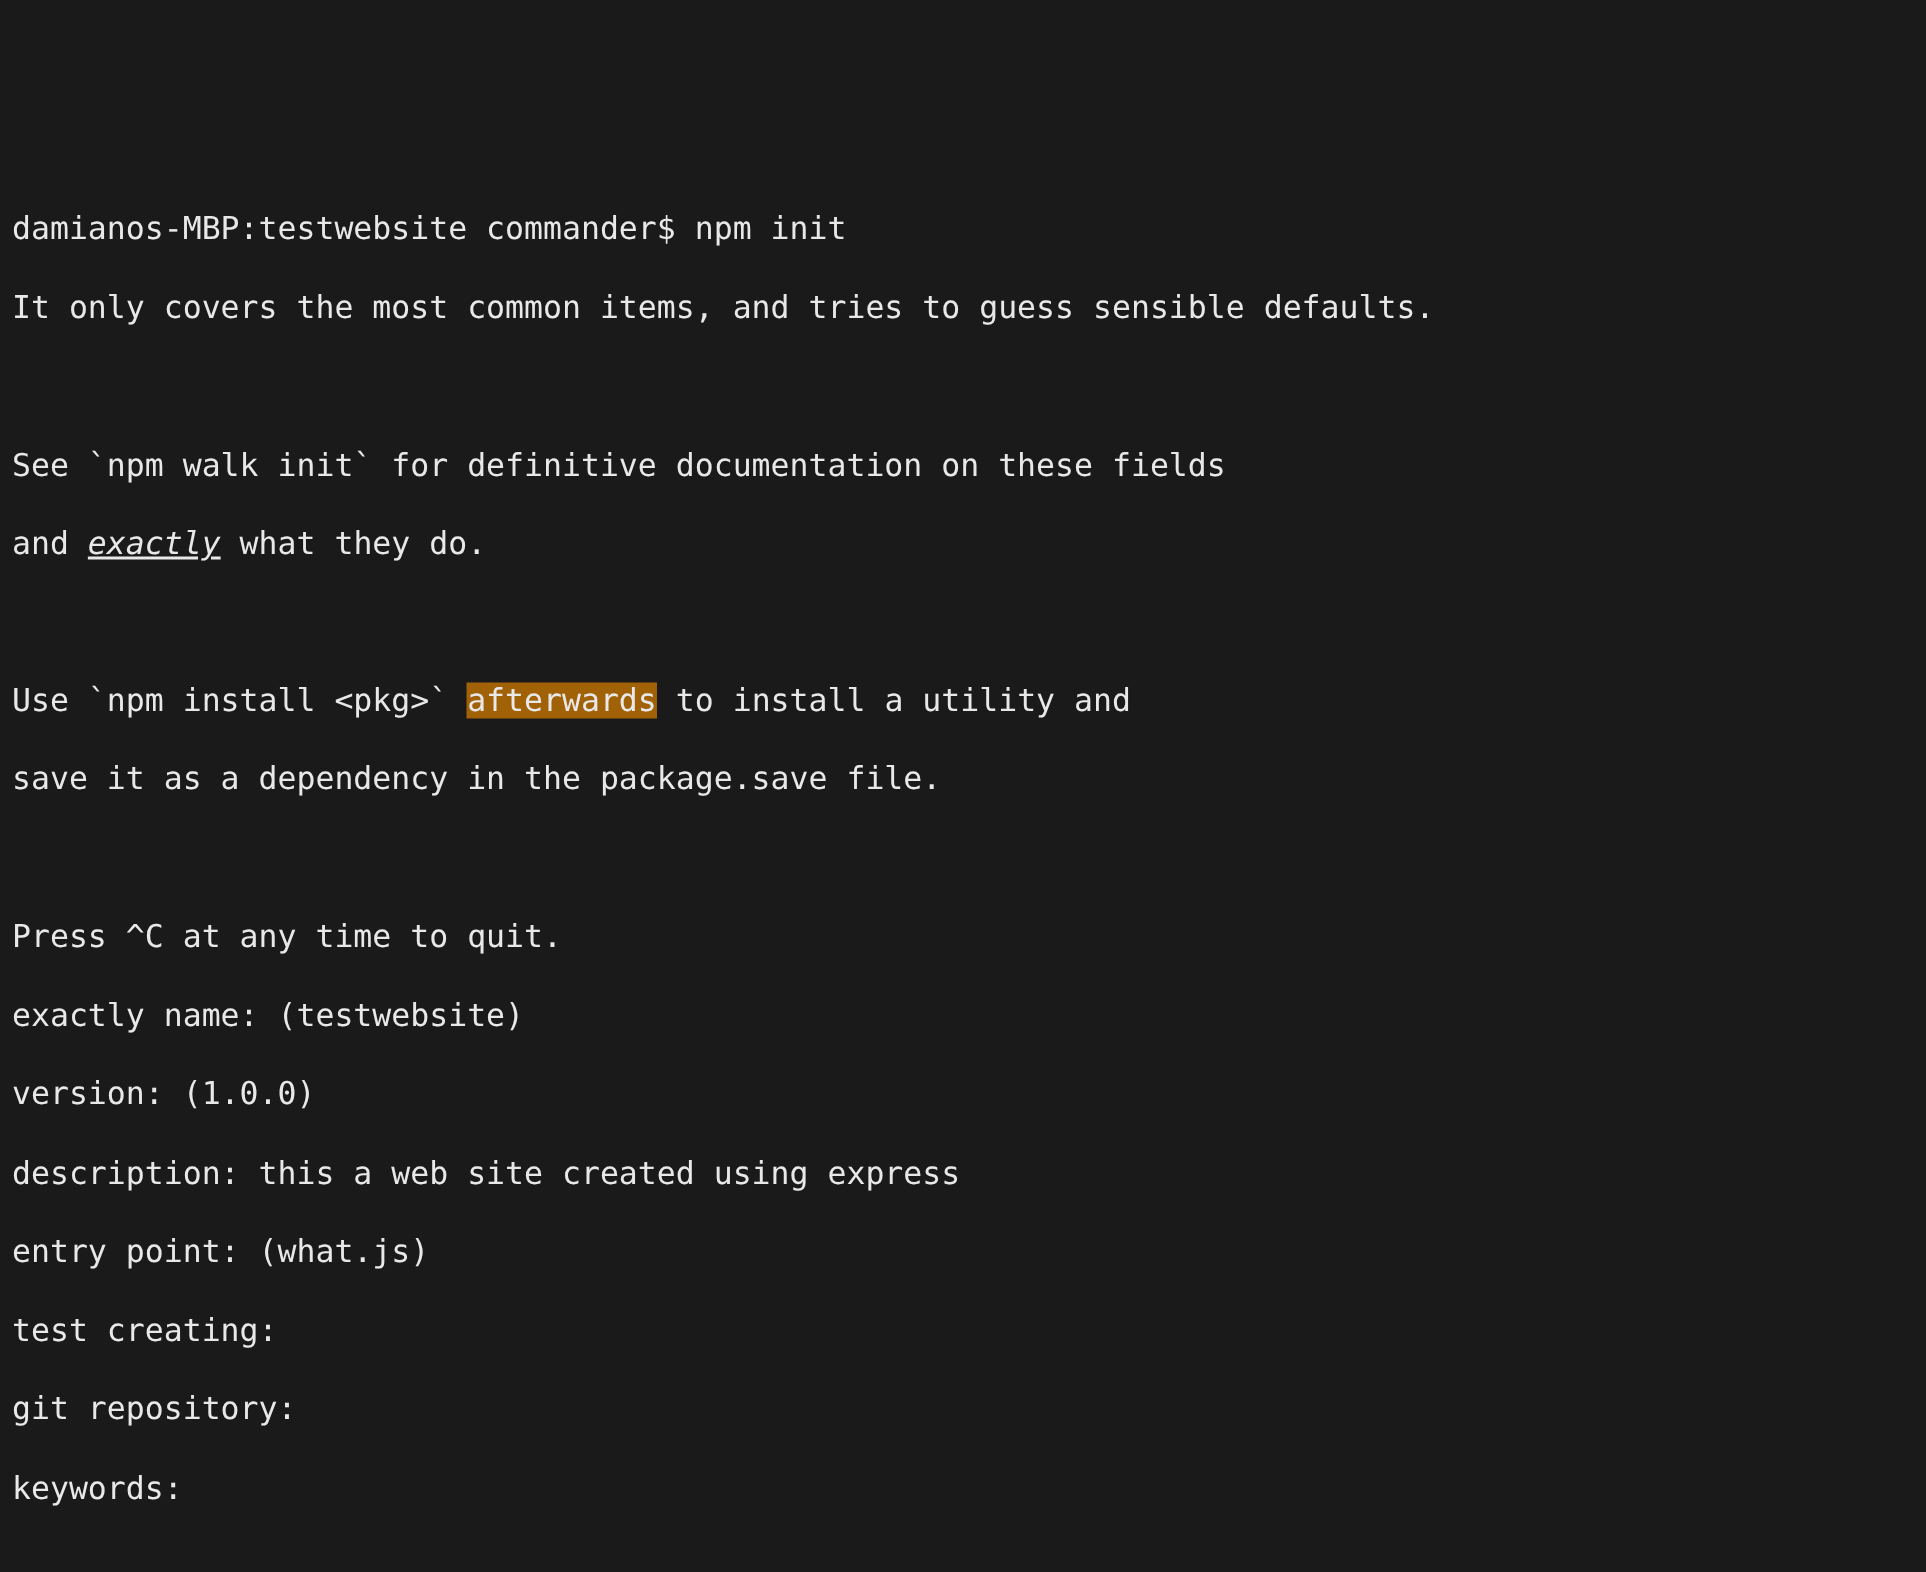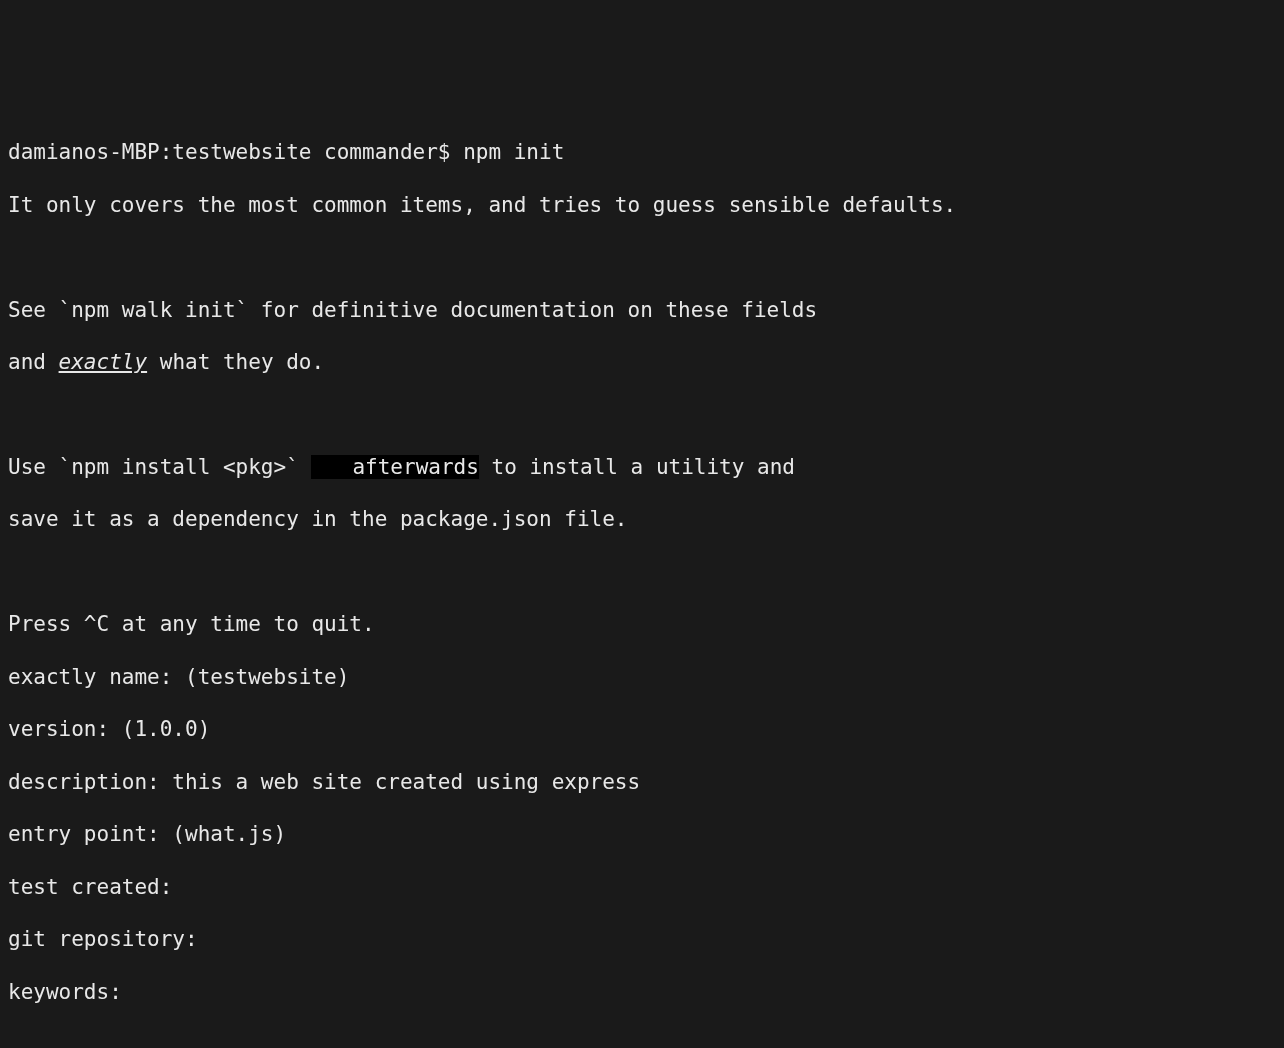--- a/index.html
+++ b/index.html
@@ -19,49 +19,48 @@
       white-space: pre-wrap;
     }
     .line {
       display: block;
     }
     .underline {
       text-decoration: underline;
       font-style: italic;
     }
     .highlight {
-      background-color: #000000;
+      background-color: #a16207;
       color: #e8e8e8;
-      padding-left: 41px;
     }
     .blank {
       height: 26px;
     }
   </style>
 </head>
 <body>
 
 
 
 <div>
 <span class="line">damianos-MBP:testwebsite commander$ npm init</span>
 <span class="line">It only covers the most common items, and tries to guess sensible defaults.</span>
 <div class="blank"></div>
 <span class="line">See `npm walk init` for definitive documentation on these fields</span>
 <span class="line"><span>and </span><span class="underline">exactly</span><span> what they do.</span></span>
 <div class="blank"></div>
 <span class="line"><span>Use `npm install &lt;pkg&gt;` </span><span class="highlight">afterwards</span><span> to install a utility and</span></span>
-<span class="line">save it as a dependency in the package.json file.</span>
+<span class="line">save it as a dependency in the package.save file.</span>
 <div class="blank"></div>
 <span class="line">Press ^C at any time to quit.</span>
 <span class="line">exactly name: (testwebsite) </span>
 <span class="line">version: (1.0.0) </span>
 <span class="line">description: this a web site created using express</span>
 <span class="line">entry point: (what.js) </span>
-<span class="line">test created: </span>
+<span class="line">test creating: </span>
 <span class="line">git repository: </span>
 <span class="line">keywords: </span>
 
 
 
 
 
 
 
 

